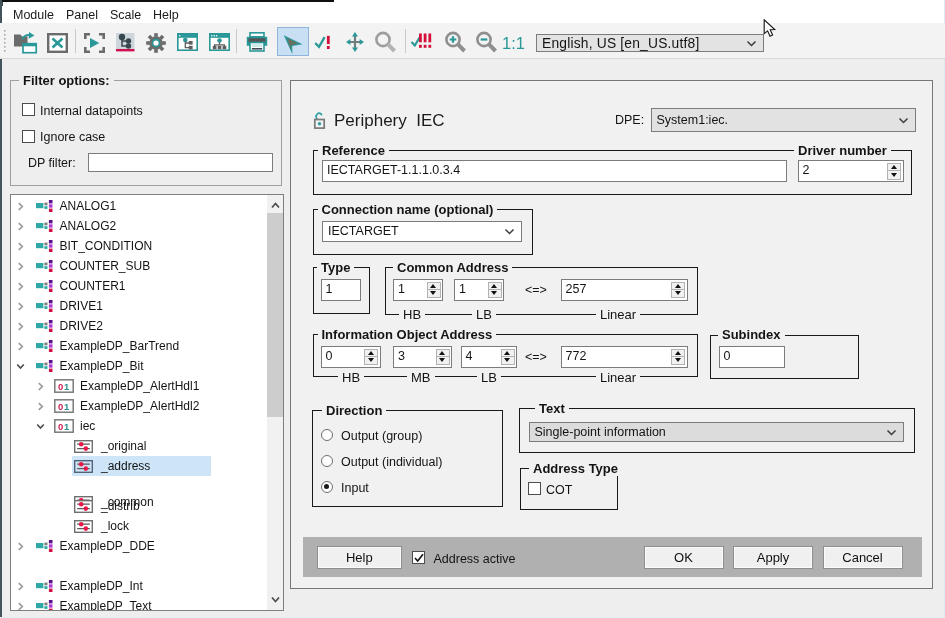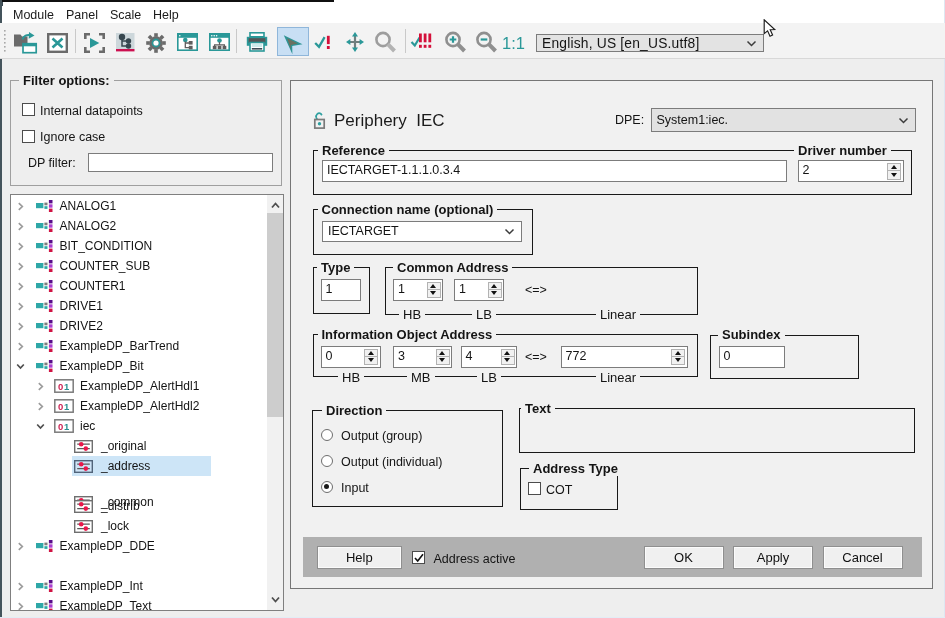--- a/index.html
+++ b/index.html
@@ -513,20 +513,27 @@
       </span>
     </div>
 <div class="spin" style="left:163px;top:198px;width:50px;height:21.5px">
       <span class="sv">1</span>
       <span class="sbtn">
         <span class="up"></span>
         <span class="dn"></span>
       </span>
     </div>
 <div class="lbl" style="left:234px;top:201.5px">&lt;=&gt;</div>
+<div class="spin" style="left:269.5px;top:198px;width:127px;height:21.5px">
+      <span class="sv">257</span>
+      <span class="sbtn">
+        <span class="up"></span>
+        <span class="dn"></span>
+      </span>
+    </div>
 <div class="glabel" style="left:108px;top:226.5px;font-weight:normal">HB</div>
 <div class="glabel" style="left:181px;top:226.5px;font-weight:normal">LB</div>
 <div class="glabel" style="left:305px;top:226.5px;font-weight:normal">Linear</div>
 <div class="gframe" style="left:21.5px;top:253px;width:385px;height:43px"></div>
 <div class="glabel" style="left:26.5px;top:246.5px">Information Object Address</div>
 <div class="spin" style="left:29.5px;top:265px;width:60px;height:21.5px">
       <span class="sv">0</span>
       <span class="sbtn">
         <span class="up"></span>
         <span class="dn"></span>
@@ -563,21 +570,24 @@
 <div class="tinput" style="left:427.5px;top:264.5px;width:66px;height:22px">0</div>
 <div class="gframe" style="left:21px;top:329px;width:191px;height:97px"></div>
 <div class="glabel" style="left:31px;top:322.5px">Direction</div>
 <div class="radio" style="left:29.5px;top:347.5px"></div>
 <div class="lbl" style="left:50px;top:347.5px">Output (group)</div>
 <div class="radio" style="left:29.5px;top:373.5px"></div>
 <div class="lbl" style="left:50px;top:373.5px">Output (individual)</div>
 <div class="radio sel" style="left:29.5px;top:399.5px"></div>
 <div class="lbl" style="left:50px;top:399.5px">Input</div>
 <div class="gframe" style="left:227.5px;top:327px;width:396.5px;height:45px"></div>
-<div class="glabel" style="left:230px;top:320.5px">Text</div>
+<div class="glabel" style="left:244px;top:320.5px">Text</div>
+<div class="combo" style="left:237.5px;top:341px;width:375px;height:20px;background:#dcdcdc;line-height:18px">Single-point information<svg width="11" height="7" viewBox="0 0 11 7">
+        <path d="M1.5 1.5 L5.5 5.5 L9.5 1.5" stroke="#3c3c3c" stroke-width="1.5" fill="none"></path>
+      </svg></div>
 <div class="gframe" style="left:229px;top:387px;width:98px;height:42px"></div>
 <div class="glabel" style="left:238px;top:380.5px">Address Type</div>
 <div class="cbox" style="left:236.5px;top:401px"></div>
 <div class="lbl" style="left:255px;top:401.5px">COT</div>
 <div style="position:absolute;left:12px;top:455.5px;width:618.5px;height:40px;background:#b0b0b0"></div>
 <div class="btn" style="left:26px;top:464.5px;width:84.5px;height:23.5px;line-height:22px">Help</div>
 <div class="cbox" style="left:121px;top:470px"></div>
 <svg style="position:absolute;left:122px;top:471px" width="12" height="12" viewBox="0 0 12 12">
       <path d="M2 6 L4.7 9 L10 2.2" stroke="#111" stroke-width="1.6" fill="none"></path>
     </svg>

